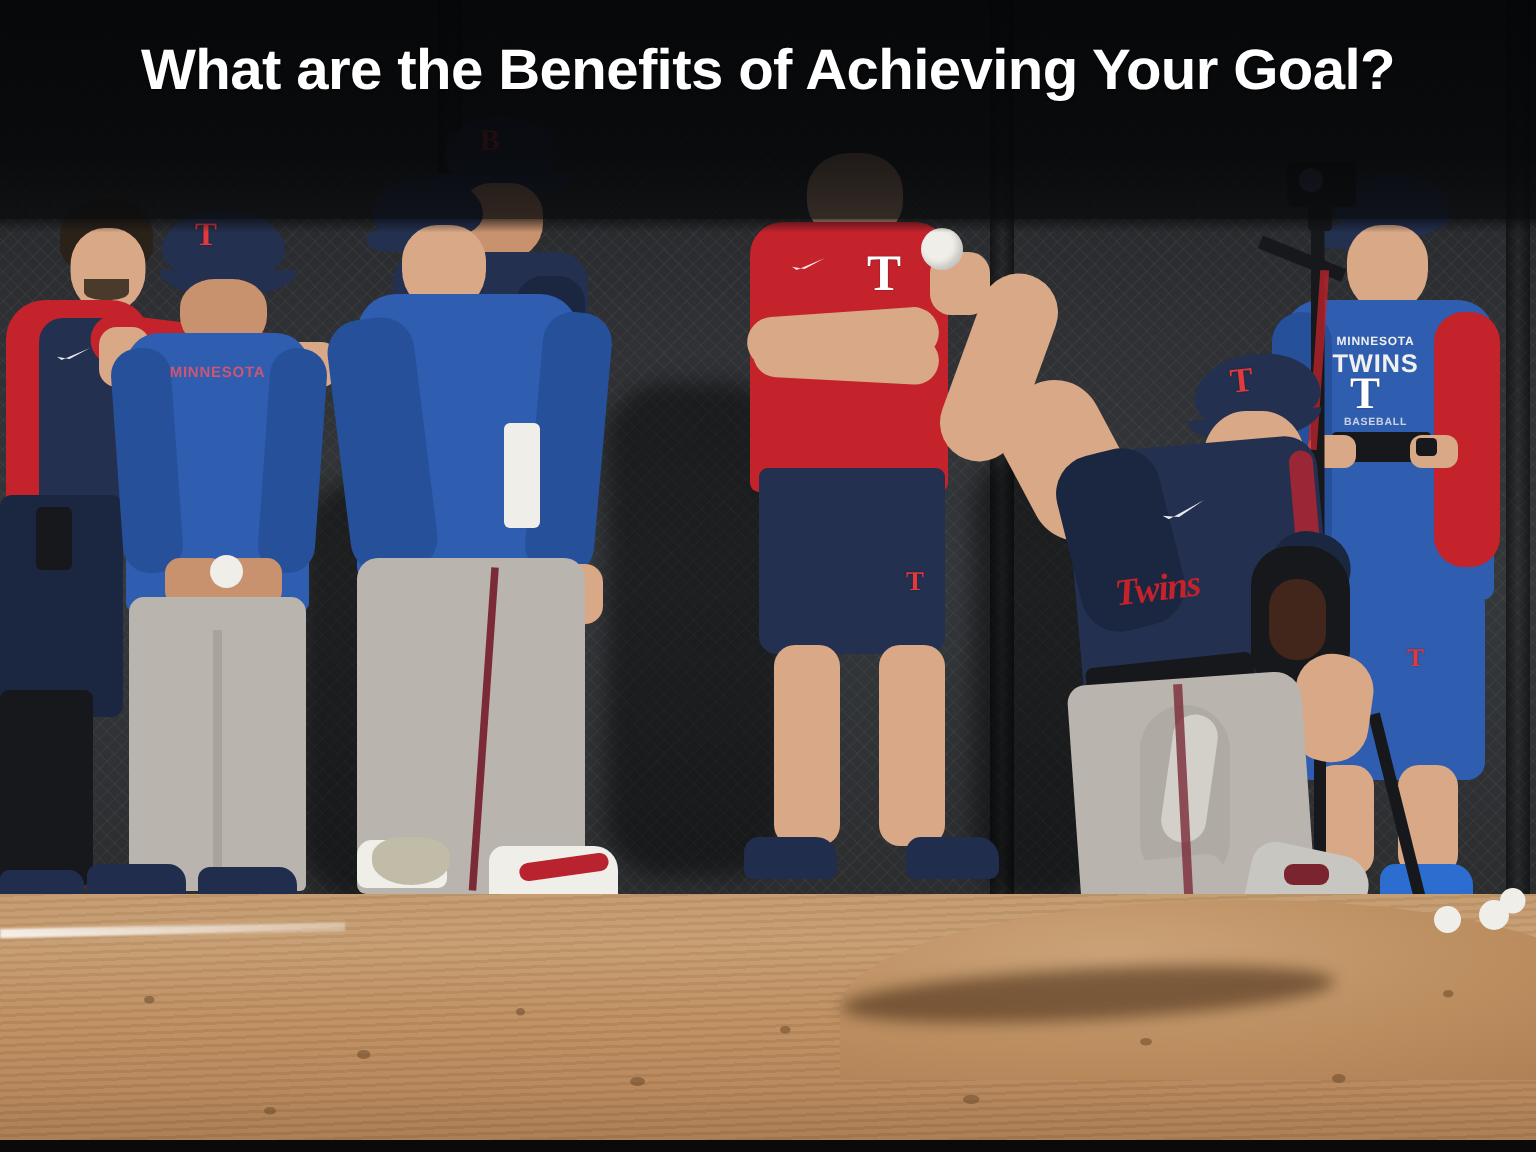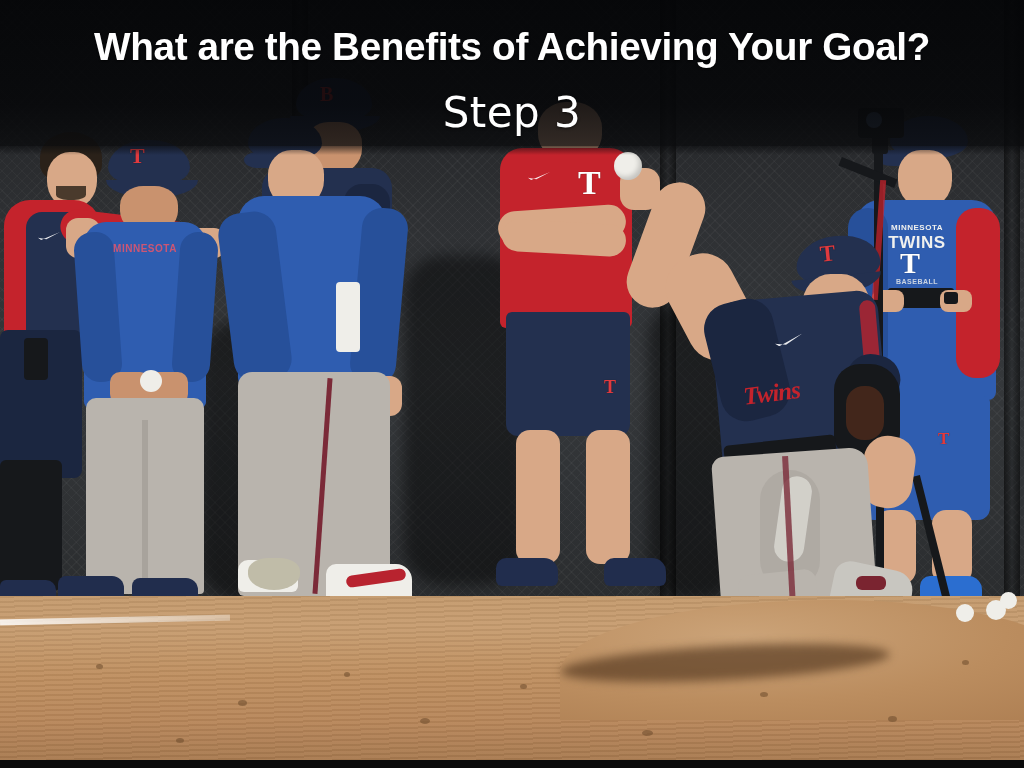--- a/index.html
+++ b/index.html
@@ -357,15 +357,14 @@
     <div class="pt wht rounded" style="left:1000px; top:592px; width:17px; height:17px;"></div>
 
     <div class="bottom-bar"></div>
   </div>
 
   <div class="top-scrim"></div>
   <div class="scrim-edge"></div>
 
   <div class="title">What are the Benefits of Achieving Your Goal?</div>
 
-  <div class="subtitle">Step 3</div>
 
 </div>
 
 </body></html>

